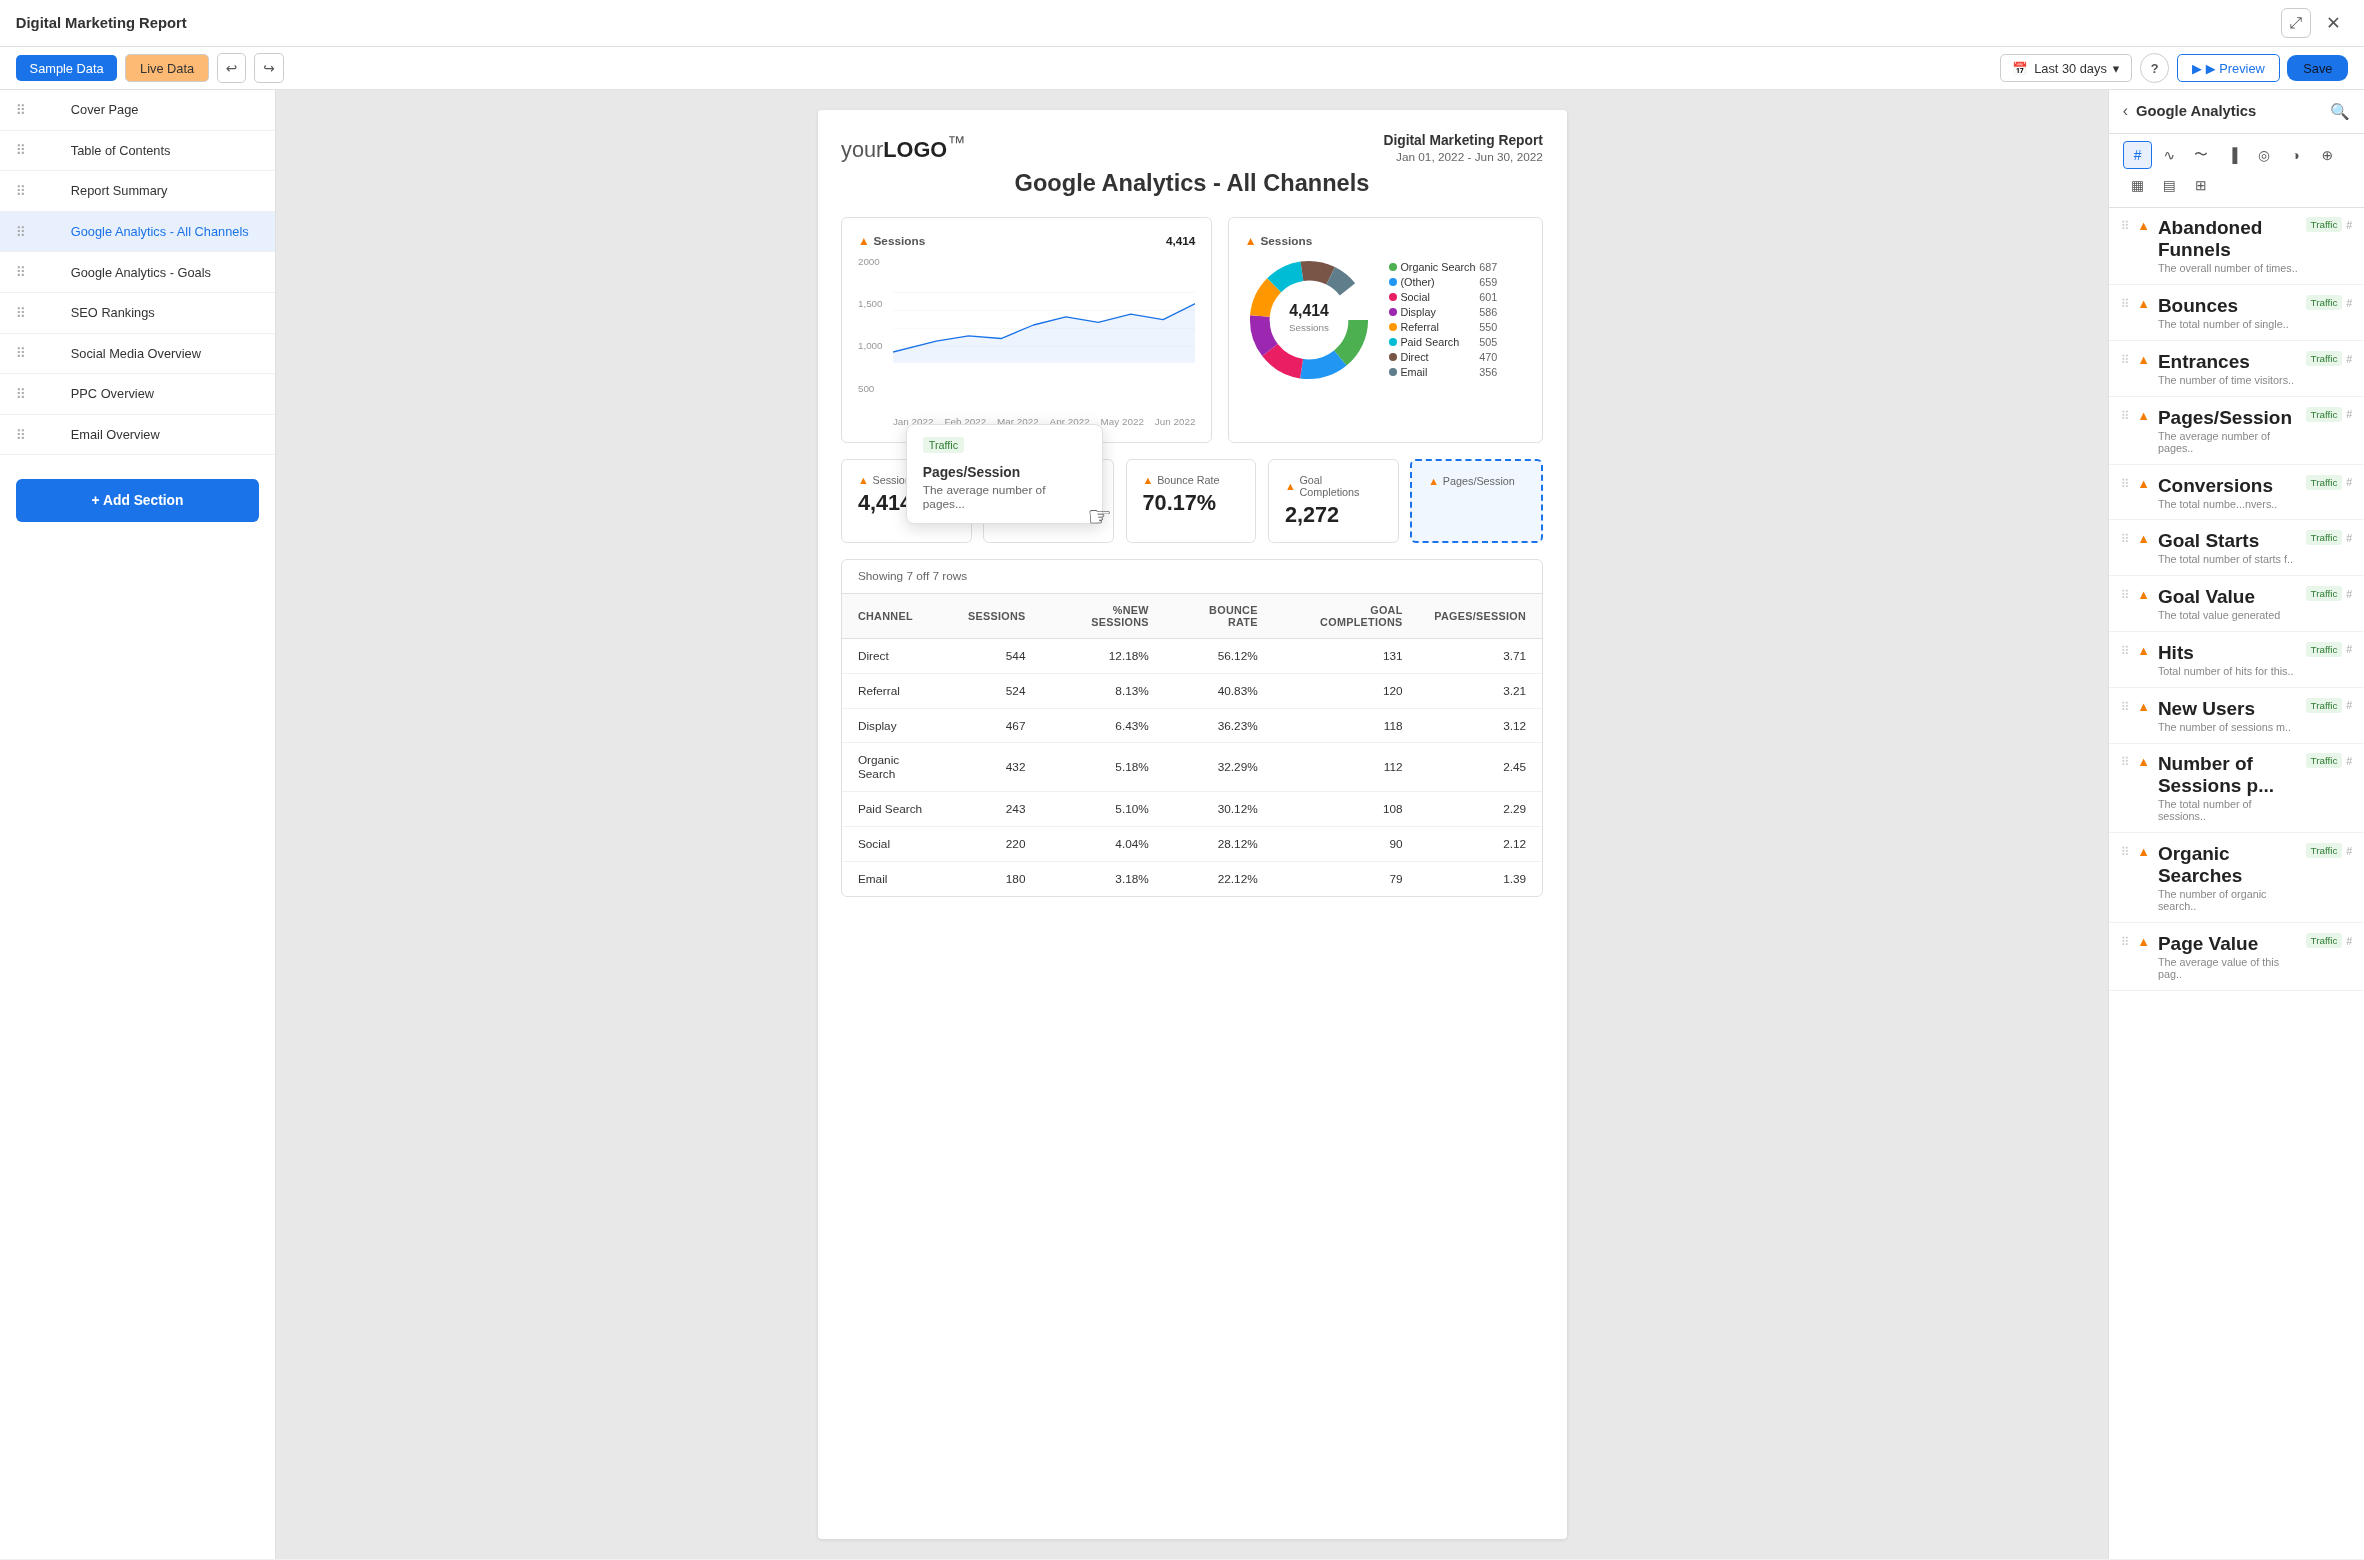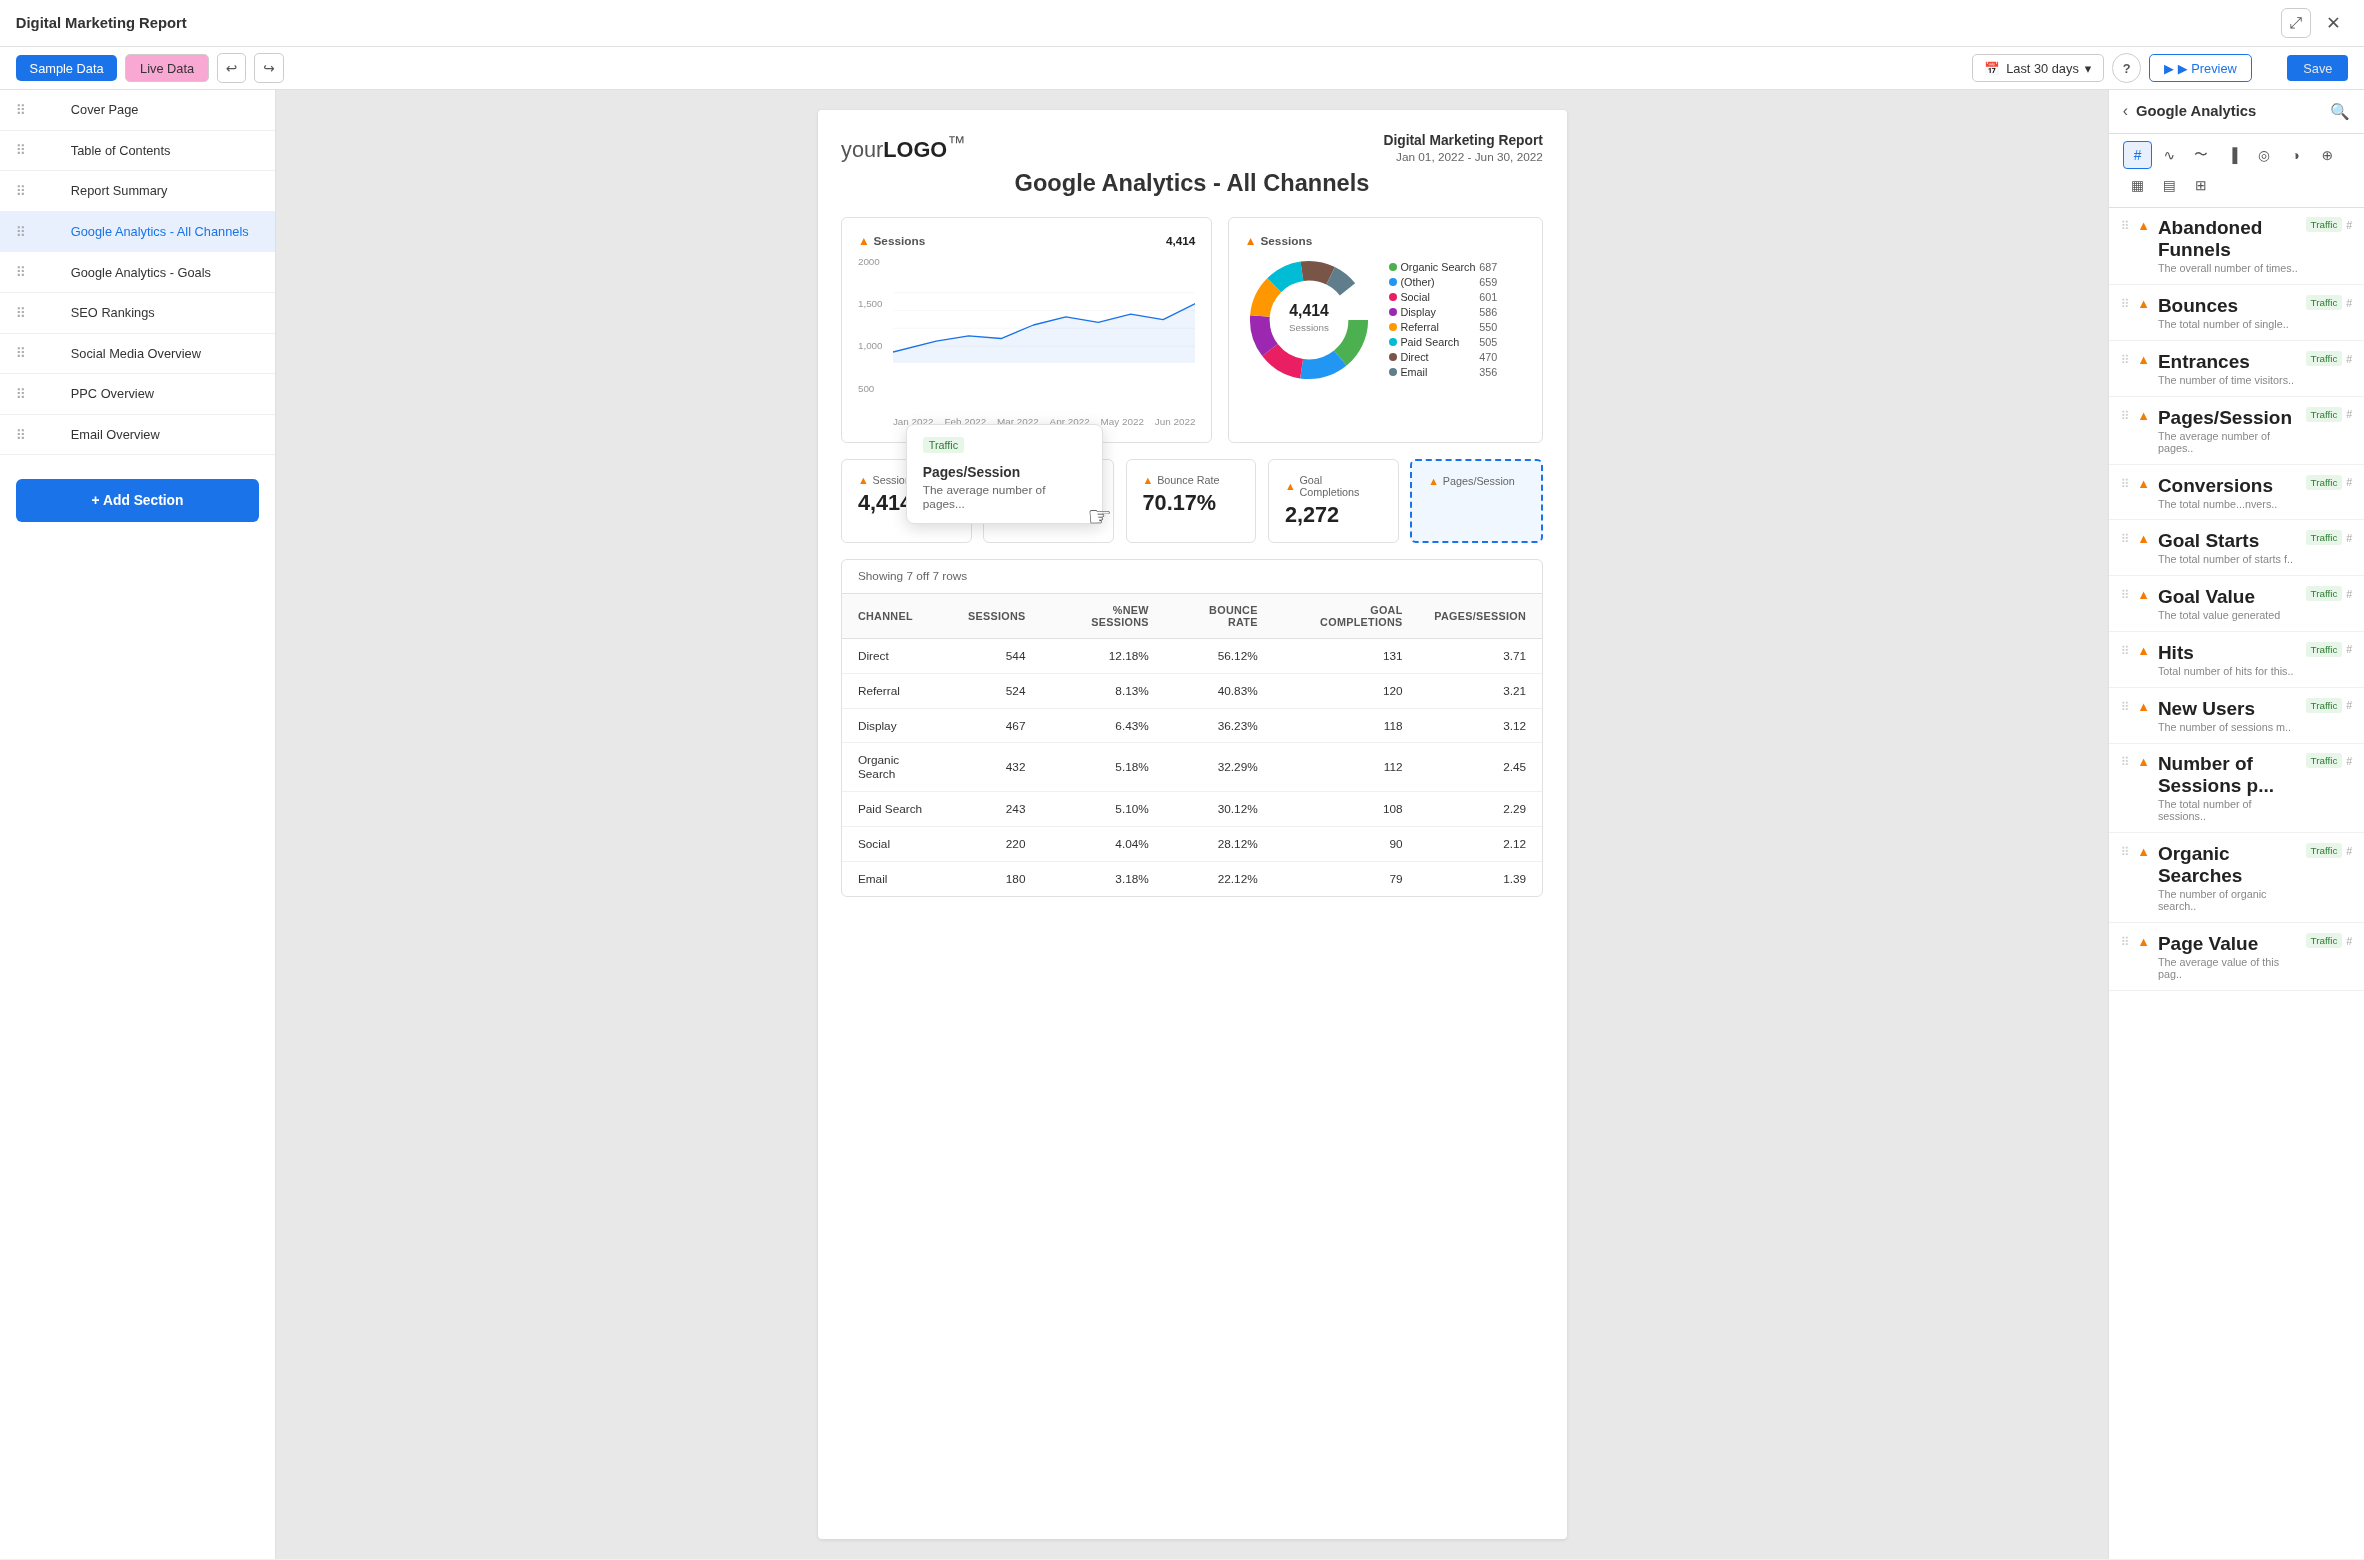--- a/index.html
+++ b/index.html
@@ -69,21 +69,21 @@
       background: #1a73e8;
       color: #fff;
       border: none;
       border-radius: 4.9px;
       padding: 5.9px 13.8px;
       font-size: 12.8px;
       cursor: pointer;
       font-weight: 500;
     }
     .btn-live {
-      background: #f9a8d4;
+      background: #fdba74;
       color: #333;
       border: 1px solid #ccc;
       border-radius: 4.9px;
       padding: 5.9px 13.8px;
       font-size: 12.8px;
       cursor: pointer;
     }
     .btn-icon {
       width: 29.6px; height: 29.6px;
       border: 1px solid #ccc;
@@ -120,28 +120,27 @@
       border: 1px solid #1a73e8;
       border-radius: 4.9px;
       padding: 5.9px 13.8px;
       font-size: 12.8px;
       cursor: pointer;
       color: #1a73e8;
       display: flex; align-items: center; gap: 3.9px;
     }
     .btn-save {
       background: #1a73e8;
-      color: #e5e5e5;
+      color: #0f172a;
       border: none;
-      border-radius: 4px;
+      border-radius: 9px;
       padding: 5.9px 15.8px;
       font-size: 12.8px;
       cursor: pointer;
       font-weight: 500;
-      margin-left: 28px;
     }
 
     
     .main-layout {
       display: flex;
       height: calc(100vh - 91px);
       overflow: hidden;
     }
 
     

